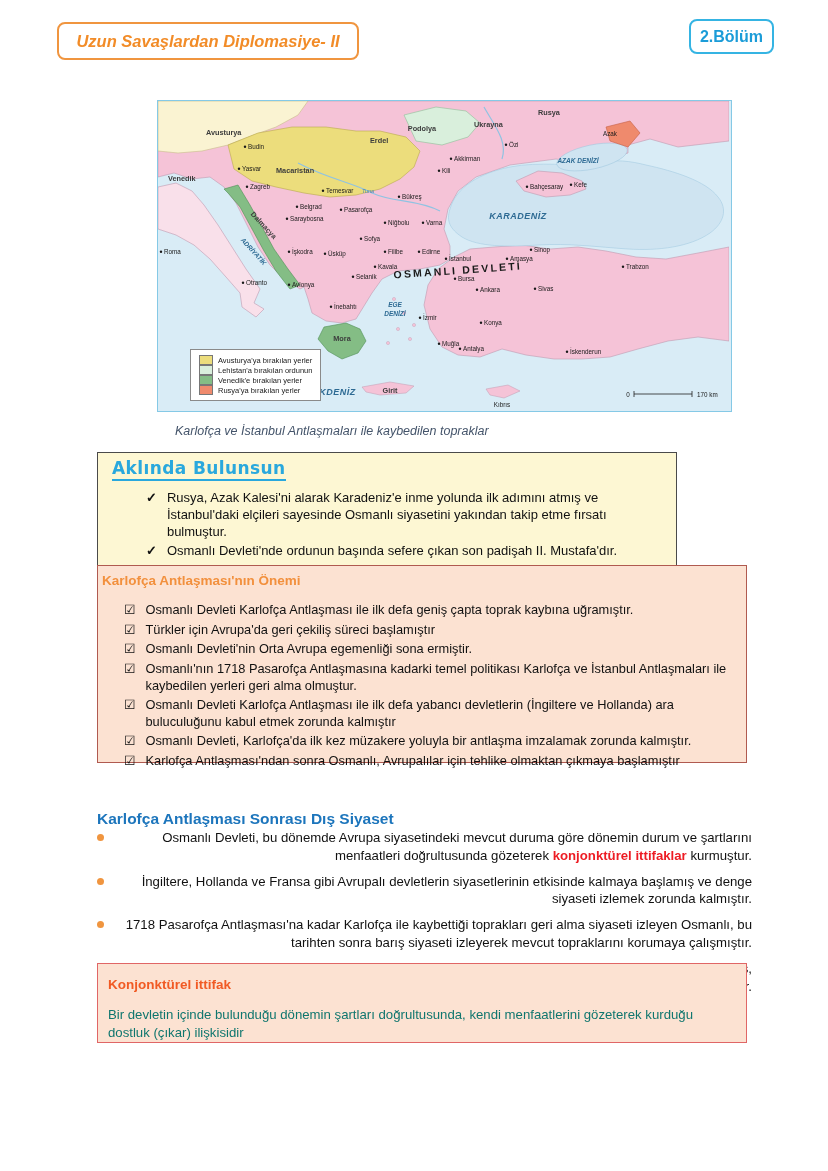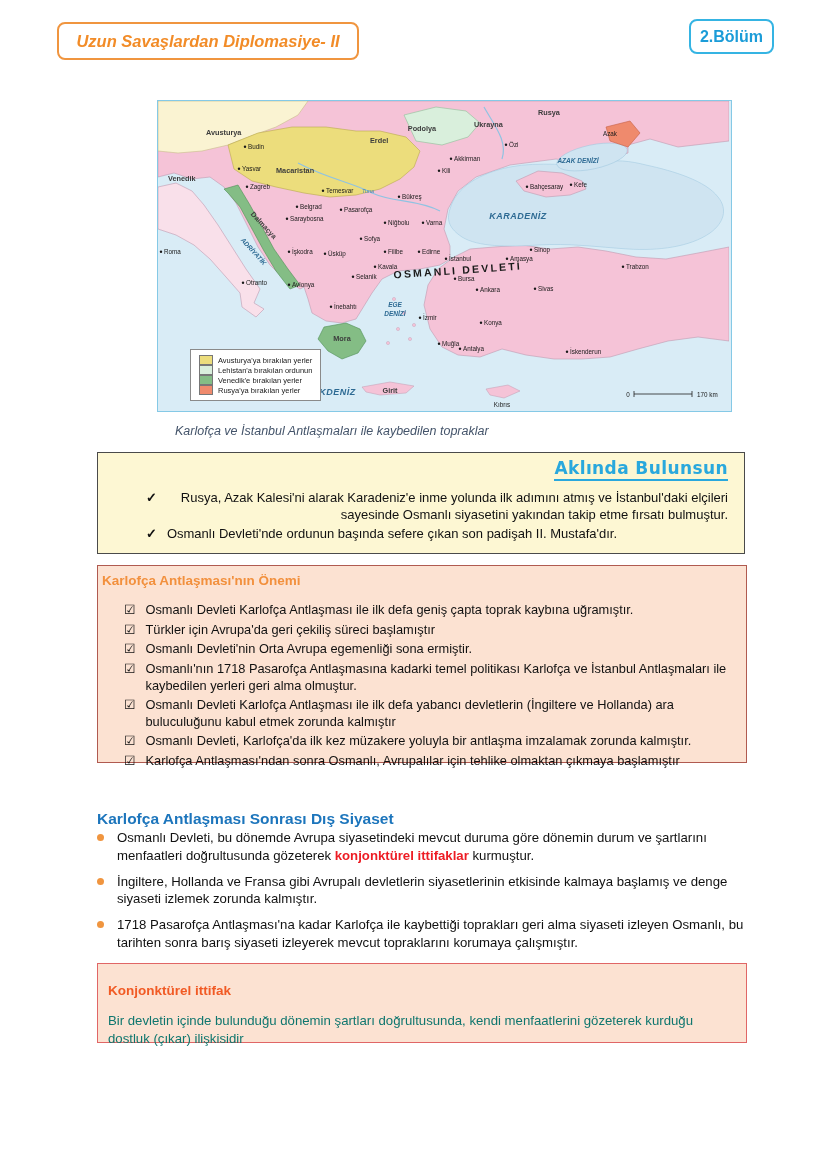--- a/index.html
+++ b/index.html
@@ -25,47 +25,47 @@
   .ml-dot{fill:#1a1a1a;}
   .map-legend{position:absolute;left:8px;bottom:10px;background:#ffffff;border:1px solid #8a8a8a;
               padding:5px 8px;display:flex;flex-direction:column;gap:3px;margin-left:24px;}
   .lg-row{display:flex;align-items:center;gap:5px;}
   .lg-swatch{width:12px;height:8px;border:1px solid #777;display:inline-block;}
   .lg-label{font-size:7.5px;color:#222;white-space:nowrap;}
 
   .map-caption{position:absolute;top:424px;left:175px;font-size:12.5px;font-style:italic;color:#44546a;}
 
   
-  .note-box{position:absolute;top:452px;left:97px;width:648px;min-height:90px;box-sizing:border-box;
-            background:#fdf7d3;border:1px solid #4a4a4a;padding:5px 16px 9px 14px;text-align:right;}
+  .note-box{position:absolute;top:452px;left:97px;width:580px;min-height:90px;box-sizing:border-box;
+            background:#fdf7d3;border:1px solid #4a4a4a;padding:5px 16px 9px 14px;}
   .note-title{display:inline-block;color:#29a8dd;font-weight:700;font-size:17px;letter-spacing:.4px;
               border-bottom:2px solid #29a8dd;padding-bottom:1px;font-family:"DejaVu Sans",sans-serif;}
   .note-items{margin-top:8px;margin-left:34px;}
   .note-item{display:flex;gap:10px;font-size:13px;line-height:1.32;color:#111;margin-bottom:2px;}
   .note-item .check{flex:0 0 auto;font-weight:700;}
 
   
   .imp-box{position:absolute;top:565px;left:97px;width:650px;height:198px;box-sizing:border-box;
            background:#fce2d2;border:1px solid #b05a50;padding:7px 2px;}
   .imp-title{color:#f2903d;font-weight:700;font-size:13.5px;margin:0 0 14px 2px;}
   .imp-items{margin-left:24px;}
   .imp-item{display:flex;gap:10px;font-size:12.8px;line-height:1.3;color:#111;margin-bottom:3px;}
   .imp-item .box{flex:0 0 auto;}
 
   
   .section-heading{position:absolute;top:810px;left:97px;font-size:15.5px;font-weight:700;color:#1c75bc;}
   .bullet-list{position:absolute;top:829px;left:97px;width:655px;}
   .bullet{display:flex;gap:13px;margin-bottom:8px;}
   .bullet .dot{flex:0 0 auto;width:7px;height:7px;border-radius:50%;background:#f0953f;margin-top:5px;}
-  .bullet p{margin:0;font-size:13.2px;line-height:1.35;color:#111;}
+  .bullet p{margin:0;font-size:13.2px;line-height:1.35;color:#111;text-align:right;}
   .hl{color:#ed1c24;font-weight:700;}
 
   
   .def-box{position:absolute;top:963px;left:97px;width:650px;height:80px;box-sizing:border-box;
-           background:#fce2d2;border:1px solid #e06666;padding:19px 10px;}
+           background:#fce2d2;border:1px solid #e06666;padding:13px 10px;}
   .def-title{color:#f15a24;font-weight:700;font-size:13.5px;margin:0;}
   .def-body{margin:14px 0 0 0;font-size:13.2px;line-height:1.35;color:#0f766e;}
 </style>
 </head>
 <body>
 
 <div class="page">
 
   <div class="hbox left">
     <span>Uzun Savaşlardan Diplomasiye- II</span>

